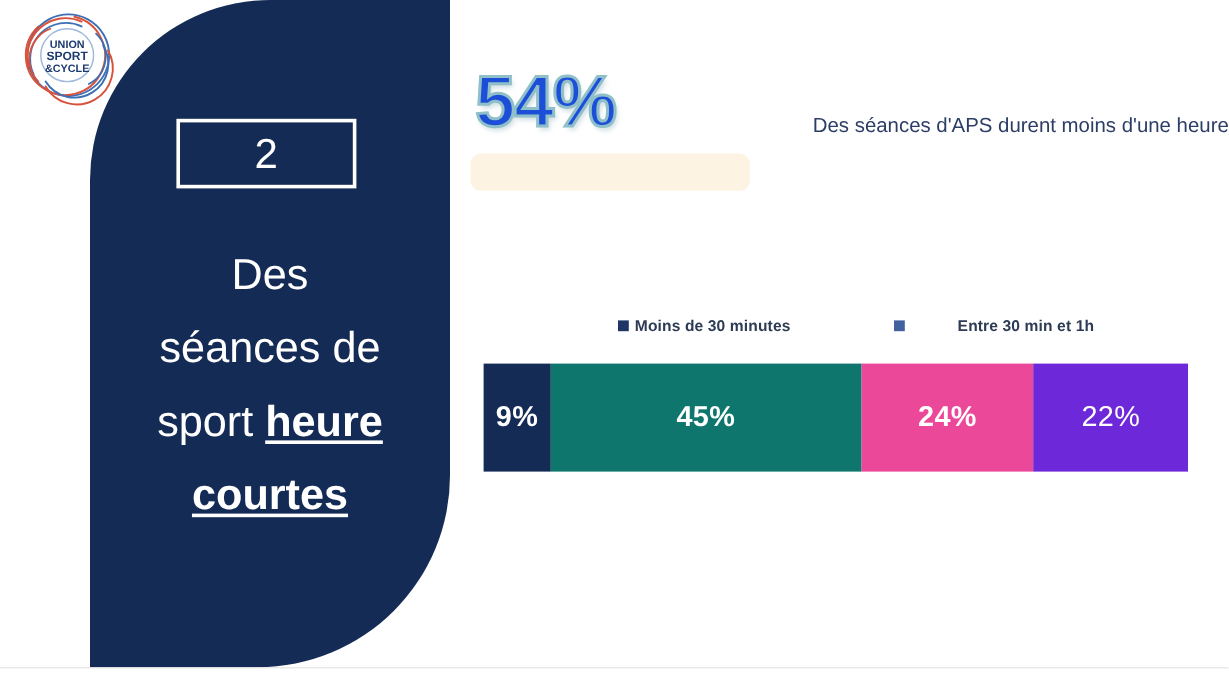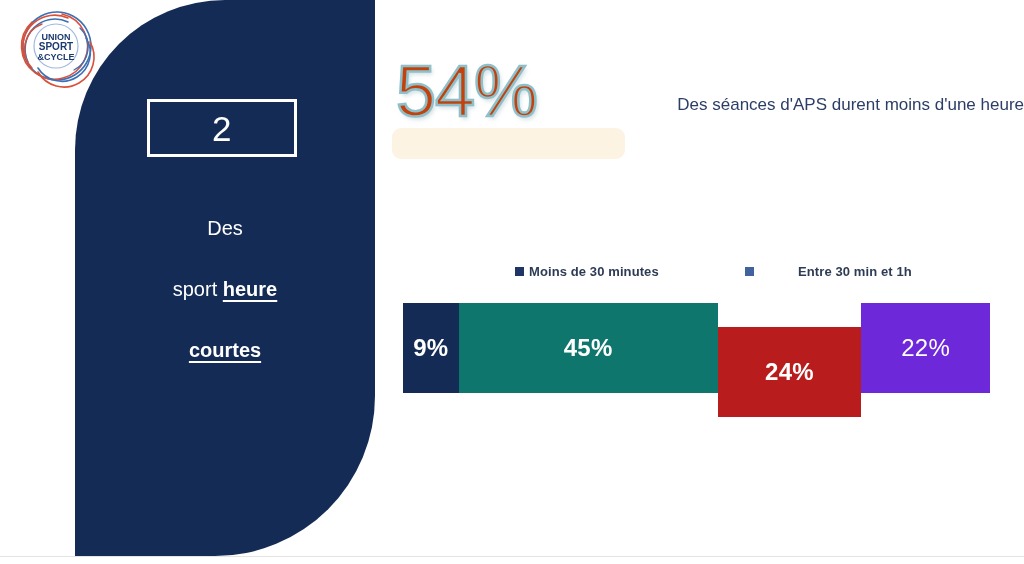--- a/index.html
+++ b/index.html
@@ -62,21 +62,21 @@
     letter-spacing: 0.5px;
   }
 
   #side-title {
     position: absolute;
     left: 16px;
     top: 198px;
     width: 268px;
     text-align: center;
     color: #ffffff;
-    font-size: 20px;
+    font-size: 36px;
     line-height: 61px;
     font-weight: 400;
   }
   #side-title .em {
     font-weight: 700;
     text-decoration: underline;
     text-underline-offset: 4px;
   }
 
   
@@ -88,25 +88,25 @@
     height: 31px;
     background: #fdf3e3;
     border-radius: 9px;
     z-index: 1;
   }
   #stat-value {
     position: absolute;
     left: 396px;
     top: 55px;
     z-index: 3;
-    font-size: 72px;
+    font-size: 60px;
     line-height: 1;
-    font-weight: 400;
+    font-weight: 700;
     letter-spacing: -1px;
-    color: #c2410c;
+    color: #1d4ed8;
     -webkit-text-stroke: 2.5px #8fc0c9;
     text-shadow: 2px 3px 4px rgba(150,180,190,0.45);
   }
 
   
   #caption {
     position: absolute;
     left: 654px;
     top: 88px;
     width: 370px;
@@ -209,20 +209,21 @@
   </div>
 
   <div id="side-panel">
 
     <div id="number-badge">
       <span class="num">2</span>
     </div>
 
     <div id="side-title">
       <div>Des</div>
+      <div>séances de</div>
       <div><span>sport </span><span class="em">heure</span></div>
       <div><span class="em">courtes</span></div>
     </div>
 
   </div>
 
   <div id="stat-band"></div>
   <div id="stat-value">54%</div>
 
   <div id="caption">Des séances d'APS durent moins d'une heure</div>
@@ -238,21 +239,21 @@
     </div>
   </div>
 
   <div id="bar">
     <div class="bar-seg" style="width:9.5%; background:#142b55;">
       <span class="seg-label">9%</span>
     </div>
     <div class="bar-seg" style="width:44.1%; background:#0f766e;">
       <span class="seg-label">45%</span>
     </div>
-    <div class="bar-seg" style="width:24.5%; background:#b91c1c;margin-top:24px;">
+    <div class="bar-seg" style="width:24.5%; background:#ec4899;">
       <span class="seg-label">24%</span>
     </div>
     <div class="bar-seg light" style="width:21.9%; background:#6d28d9;">
       <span class="seg-label">22%</span>
     </div>
   </div>
 
   <div id="footer-rule"></div>
 
 </div>

